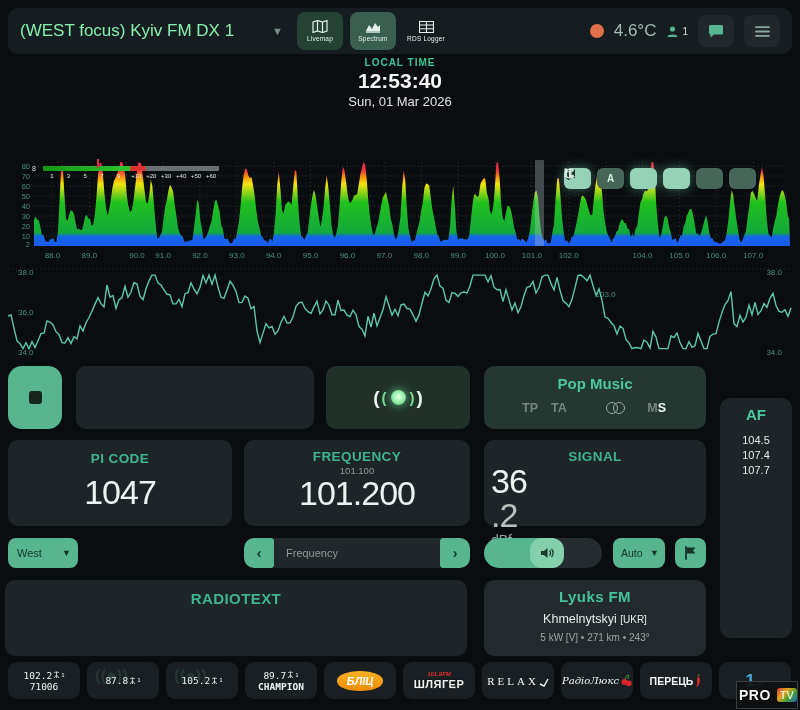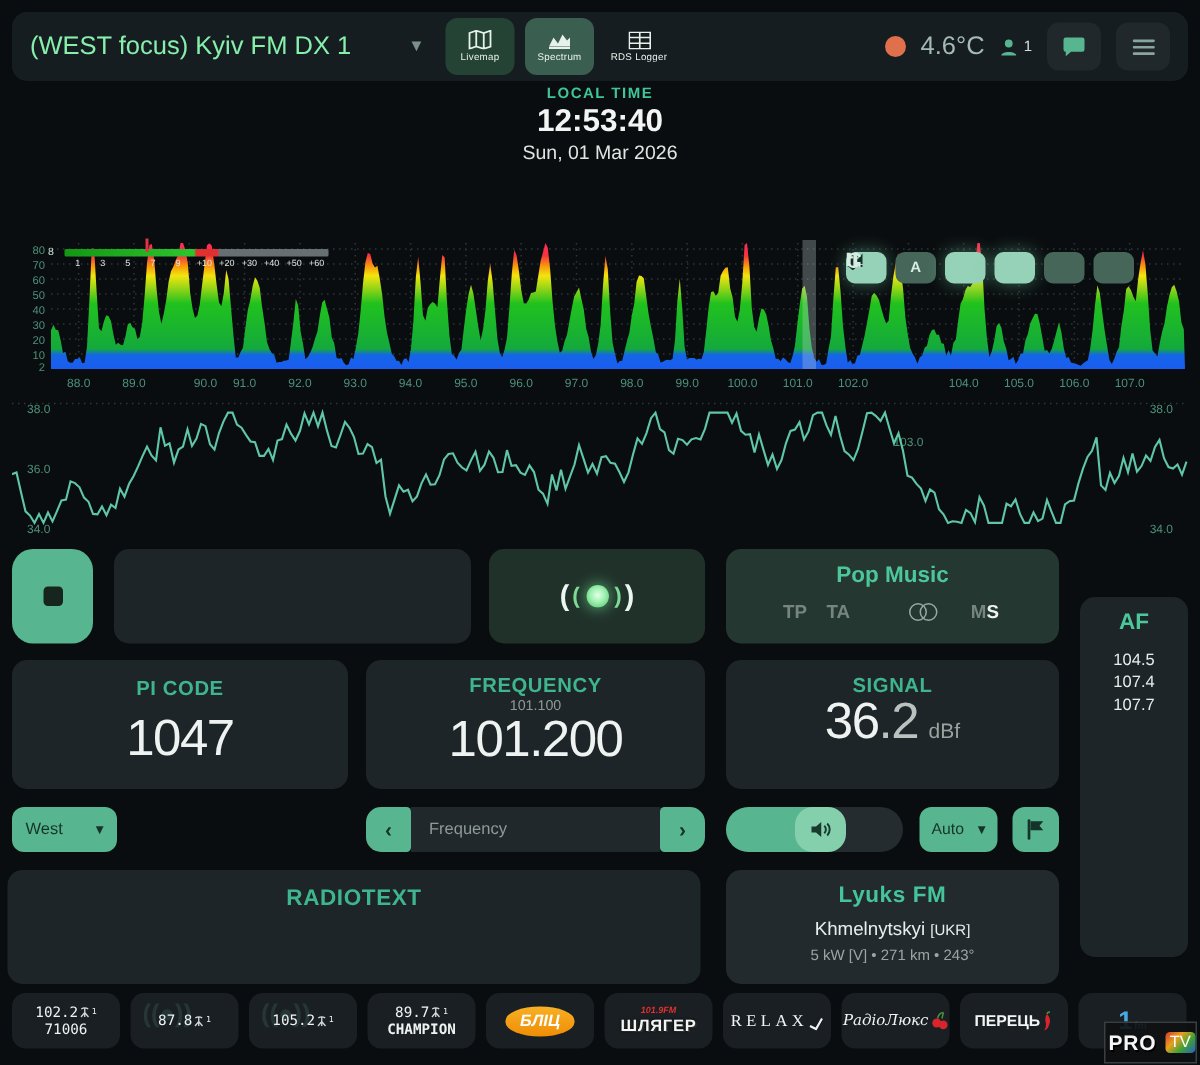--- a/index.html
+++ b/index.html
@@ -68,21 +68,21 @@
   .stereo{display:flex;margin-left:auto;margin-right:22px;}
   .stereo i{width:10px;height:10px;border:1.5px solid #9aa8a2;border-radius:50%;display:block;}
   .stereo i+i{margin-left:-5px;}
   .ms-s{color:#eef3f1;}
   
   .af-title{font-size:15px;font-weight:bold;color:#4cc79b;text-align:center;padding-top:8px;}
   .af-item{font-size:11px;color:#e6ecea;text-align:center;line-height:15px;}
   .af-list{margin-top:10px;}
   
   .subval{font-size:9.5px;color:#8e9a96;text-align:center;}
-  .sig-row{display:flex;align-items:baseline;justify-content:center;}
+  .sig-row{display:flex;align-items:baseline;justify-content:space-between;flex-direction:column;}
   .sig-unit{font-size:14px;color:#97a39f;margin-left:7px;}
   .dim{color:#b9c2bf;}
   
   .gbtn{position:absolute;top:538px;height:30px;background:#57b690;border-radius:8px;color:#16332a;
         font-size:11px;display:flex;align-items:center;box-sizing:border-box;}
   .sel-chev{margin-left:auto;font-size:9px;}
   .eqims{justify-content:space-around;font-weight:bold;border-radius:10px;}
   .tuner{position:absolute;left:244px;top:538px;width:226px;height:30px;display:flex;}
   .step{width:52px;background:#57b690;color:#16332a;font-size:14px;font-weight:bold;display:flex;
         align-items:center;justify-content:center;}

